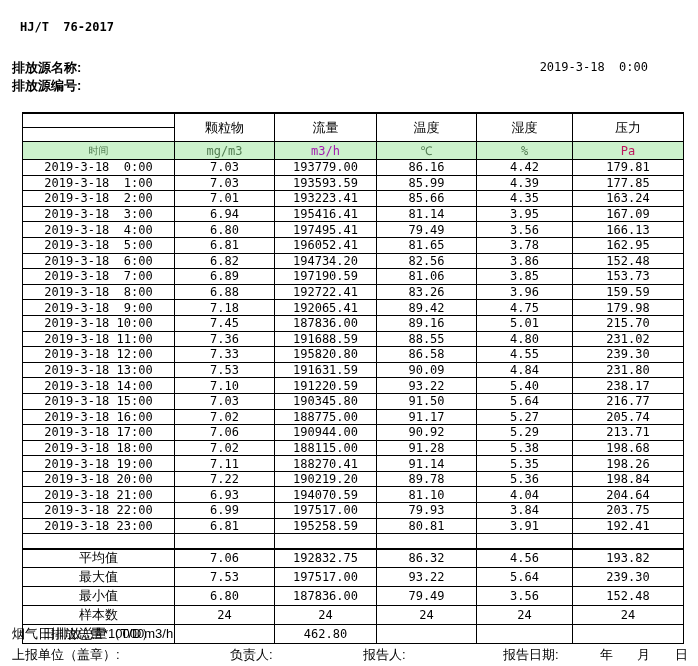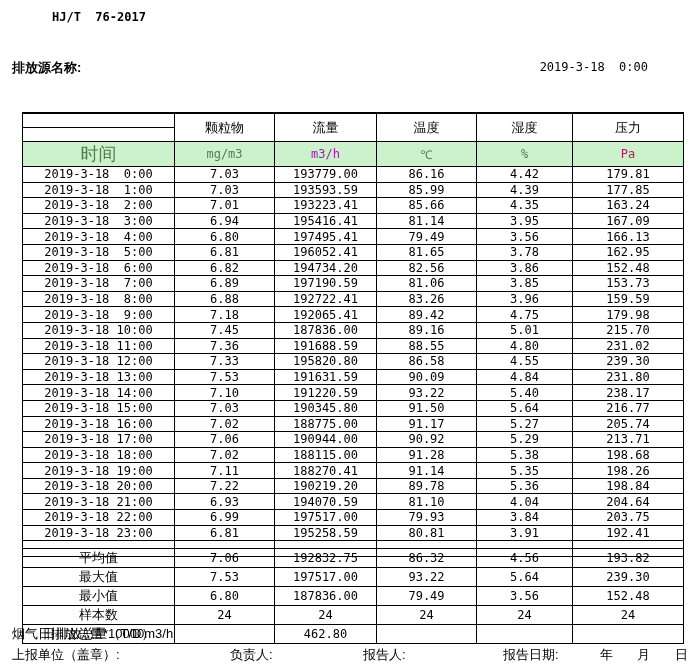--- a/index.html
+++ b/index.html
@@ -1,53 +1,54 @@
 <!DOCTYPE html>
 <html><head>
 <meta charset="utf-8">
 <style>
   html,body{margin:0;padding:0;background:#fff;}
   body{width:698px;height:666px;overflow:hidden;color:#000;
        font-family:"Liberation Sans","DejaVu Sans",sans-serif;}
   .page{position:relative;width:698px;height:666px;}
-  .std-no{position:absolute;left:20px;top:10px;font:bold 12px "DejaVu Sans Mono",monospace;white-space:pre;margin-left:32px;}
+  .std-no{position:absolute;left:20px;top:20px;font:bold 12px "DejaVu Sans Mono",monospace;white-space:pre;}
   .title{position:absolute;left:0;top:25px;width:698px;text-align:center;
          font-size:15px;font-weight:bold;letter-spacing:1px;}
   .info{position:absolute;left:12px;top:59px;width:674px;}
   .info-line{font-size:13px;font-weight:bold;line-height:18px;}
   .datetime{position:absolute;right:38px;top:1px;font:12px "DejaVu Sans Mono",monospace;font-weight:normal;white-space:pre;}
   table{border-collapse:collapse;table-layout:fixed;width:661px;margin-left:22px;}
   .main{position:absolute;top:112px;left:0;border-top:2px solid #000;}
   .summary{position:absolute;top:548px;left:0;}
   td,th{border:1px solid #000;padding:0;text-align:center;overflow:hidden;
         font:12px "DejaVu Sans Mono",monospace;font-weight:normal;}
   .h1 td,.h1 th,.h2 td{height:13px;}
   .col-head{font-family:"Liberation Sans","DejaVu Sans",sans-serif;font-size:13px;}
   .unit-row td,.unit-row th{height:15px;background:#ccf2cc;color:#527d52;}
-  .unit-row .time-head{font-family:"Liberation Sans","DejaVu Sans",sans-serif;font-size:18px;}
+  .unit-row .time-head{font-family:"Liberation Sans","DejaVu Sans",sans-serif;font-size:10px;}
   .main tbody td{height:14.6px;}
   .summary td{height:13.6px;}
   .time-cell{white-space:pre;}
   .label-cell{font-family:"Liberation Sans","DejaVu Sans",sans-serif;font-size:13px;}
   .footer{position:absolute;left:12px;top:626px;width:686px;}
   .note{font-size:13px;line-height:16px;}
   .sign-row{position:relative;height:18px;margin-top:4px;font-size:13px;}
   .sign-row span{position:absolute;top:0;white-space:nowrap;}
   .lbl-unit{left:0;} .lbl-resp{left:218px;} .lbl-reporter{left:351px;}
   .lbl-date{left:491px;} .lbl-year{left:588px;} .lbl-month{left:625px;} .lbl-day{left:663px;}
 </style>
 </head>
 <body>
 
 <div class="page">
 
   <div class="std-no">HJ/T  76-2017</div>
 
   <div class="info">
     <div class="info-line">排放源名称:</div>
+    <div class="info-line">排放源编号:</div>
     <div class="datetime">2019-3-18  0:00</div>
   </div>
 
   <table class="main">
     <colgroup>
       <col style="width:152px">
         <col style="width:100px">
         <col style="width:102px">
       <col style="width:100px">
         <col style="width:96px">

